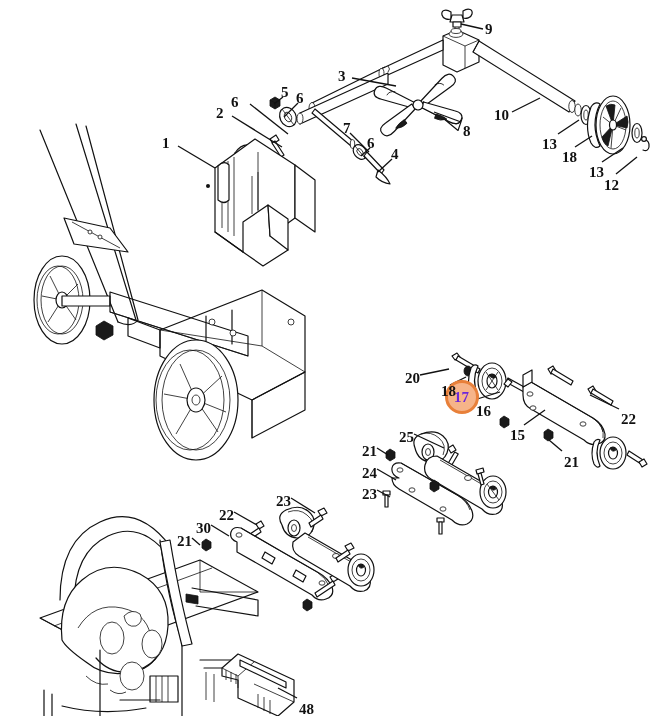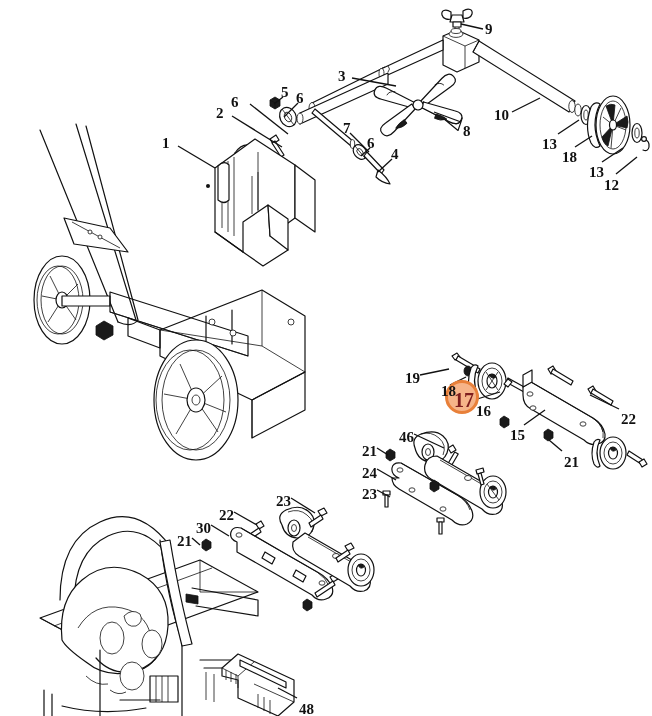--- a/index.html
+++ b/index.html
@@ -6,21 +6,21 @@
   html,body{margin:0;padding:0;background:#ffffff;}
   body{width:652px;height:716px;overflow:hidden;
        font-family:"Liberation Serif",serif;}
   #stage{position:relative;width:652px;height:716px;background:#fff;}
   #art{position:absolute;left:0;top:0;}
   .lbl{position:absolute;font-family:"Liberation Serif",serif;font-weight:bold;
        font-size:15px;color:#111;line-height:1;letter-spacing:0;
        white-space:nowrap;}
   .hl{position:absolute;border-radius:50%;}
   .hl-num{position:absolute;font-family:"Liberation Serif",serif;font-weight:bold;
-          font-size:20px;color:#7f1d1d;line-height:1;white-space:nowrap;}
+          font-size:15px;color:#6d28d9;line-height:1;white-space:nowrap;}
 </style>
 </head>
 <body>
 
 <div id="stage">
 
   <svg id="art" width="652" height="716" viewBox="0 0 652 716" xmlns="http://www.w3.org/2000/svg">
     <defs>
       <style>
         .s{fill:none;stroke:#111;stroke-width:1.2;stroke-linejoin:round;stroke-linecap:round;}
@@ -456,27 +456,27 @@
       <div class="lbl" style="left: 343px; top: 121px;">7</div>
       <div class="lbl" style="left: 367px; top: 136px;">6</div>
       <div class="lbl" style="left: 391px; top: 147px;">4</div>
       <div class="lbl" style="left: 485px; top: 22px;">9</div>
       <div class="lbl" style="left: 463px; top: 124px;">8</div>
       <div class="lbl" style="left: 494px; top: 108px; text-align: center;">10</div>
       <div class="lbl" style="left: 542px; top: 137px;">13</div>
       <div class="lbl" style="left: 562px; top: 150px;">18</div>
       <div class="lbl" style="left: 589px; top: 165px;">13</div>
       <div class="lbl" style="left: 604px; top: 178px;">12</div>
-      <div class="lbl" style="left: 405px; top: 371px;">19</div>
+      <div class="lbl" style="left: 405px; top: 371px;">20</div>
       <div class="lbl" style="left: 441px; top: 384px;">18</div>
       <div class="lbl" style="left: 476px; top: 404px;">16</div>
       <div class="lbl" style="left: 510px; top: 428px;">15</div>
       <div class="lbl" style="left: 621px; top: 412px;">22</div>
       <div class="lbl" style="left: 564px; top: 455px;">21</div>
-      <div class="lbl" style="left: 399px; top: 430px;">46</div>
+      <div class="lbl" style="left: 399px; top: 430px;">25</div>
       <div class="lbl" style="left: 362px; top: 444px;">21</div>
       <div class="lbl" style="left: 362px; top: 466px;">24</div>
       <div class="lbl" style="left: 362px; top: 487px;">23</div>
       <div class="lbl" style="left: 276px; top: 494px;">23</div>
       <div class="lbl" style="left: 219px; top: 508px;">22</div>
       <div class="lbl" style="left: 196px; top: 521px;">30</div>
       <div class="lbl" style="left: 177px; top: 534px;">21</div>
       <div class="lbl" style="left: 299px; top: 702px;">48</div>
     </div>
 

